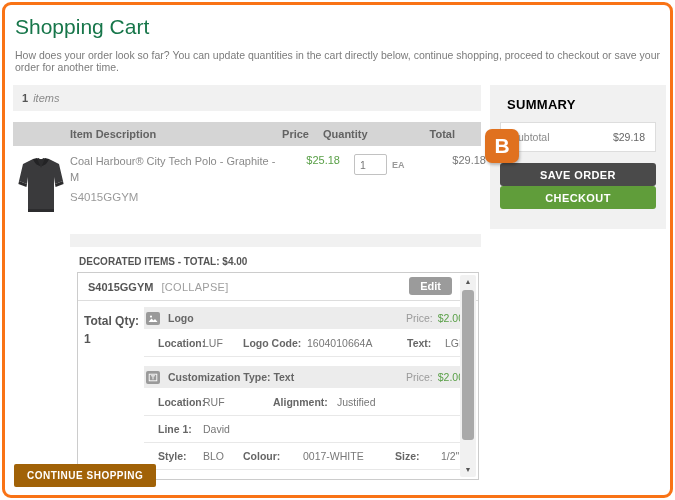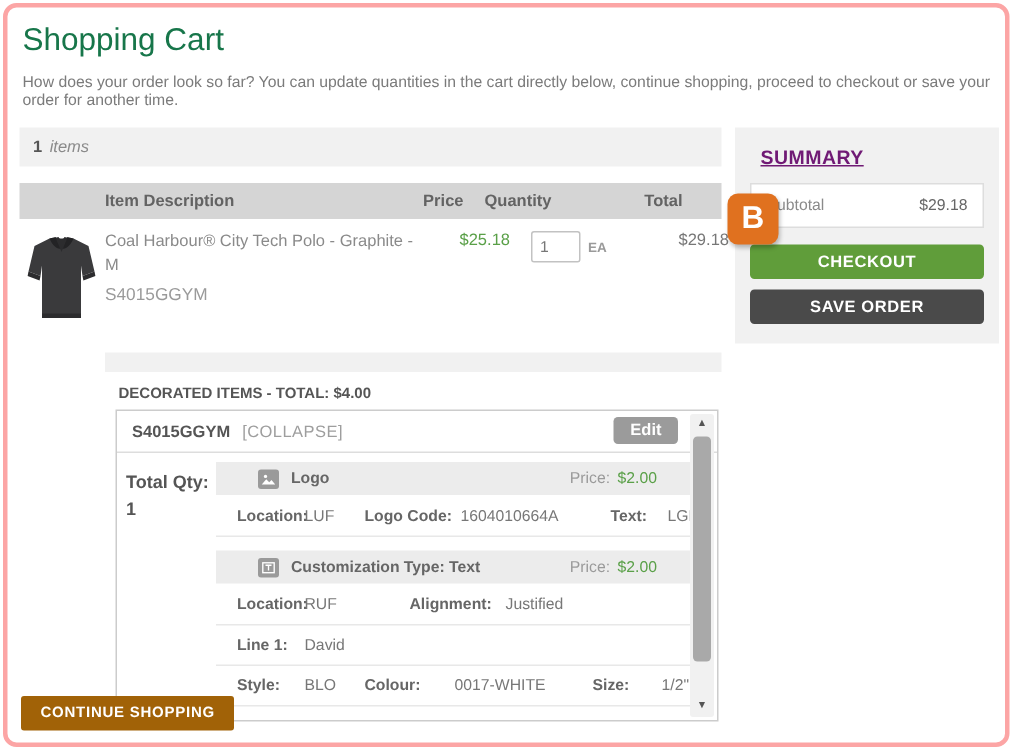--- a/index.html
+++ b/index.html
@@ -1,20 +1,20 @@
 <!DOCTYPE html>
 <html><head>
 <meta charset="utf-8">
 <style>
   * { box-sizing: border-box; margin: 0; padding: 0; }
   html,body { background:#fff; }
   body { font-family:"Liberation Sans", sans-serif; width:675px; height:500px; }
   .page {
     position:relative; width:671px; height:496px; margin:2px;
-    border:3px solid #fca5a5; border-radius:9px; background:#fff;
+    border:3px solid #f97316; border-radius:9px; background:#fff;
     padding:8px; overflow:hidden;
   }
   .title { color:#17764a; font-size:21px; font-weight:400; margin:2px 0 10px 2px; }
   .intro { color:#7b7b7b; font-size:10.5px; margin-left:2px; margin-bottom:12px; }
 
   .main { display:flex; gap:9px; }
   .left-col { width:468px; flex:none; }
   .sidebar { width:176px; flex:none; }
 
   
@@ -52,21 +52,21 @@
   .dec-header { height:28px; border-bottom:1px solid #ddd; display:flex; align-items:center; padding-left:10px; position:relative; }
   .dec-sku { font-size:11px; font-weight:bold; color:#555; margin-right:8px; }
   .dec-collapse { font-size:11px; color:#9e9e9e; letter-spacing:.3px; }
   .edit-btn { position:absolute; right:26px; top:4px; background:#9b9b9b; color:#fff; border:none; border-radius:3px; font-size:11px; font-weight:bold; padding:3px 11px; cursor:pointer; font-family:"Liberation Sans",sans-serif; }
 
   .dec-body { display:flex; }
   .qty-col { width:66px; flex:none; padding:10px 0 0 6px; }
   .total-qty { font-size:12px; font-weight:bold; color:#555; }
   .detail-col { flex:1; margin-right:19px; padding-top:6px; }
 
-  .sec-head { background:#ececec; height:22px; display:flex; align-items:center; padding:0 28px; margin-bottom:1px; }
+  .sec-head { background:#ececec; height:22px; display:flex; align-items:center; padding:0 2px; margin-bottom:1px; }
   .sec-icon { width:14px; height:13px; background:#9a9a9a; border-radius:2px; margin-right:8px; display:inline-flex; align-items:center; justify-content:center; flex:none; }
   .sec-title { font-size:10.5px; font-weight:bold; color:#666; }
   .sec-price { margin-left:auto; font-size:10.5px; color:#9a9a9a; }
   .sec-price b { color:#5aa048; font-weight:normal; margin-left:5px; }
 
   .dr { display:flex; align-items:center; padding:7px 0 7px 14px; border-bottom:1px solid #e8e8e8; font-size:10.5px; color:#777; }
   .dr .dl { font-weight:bold; color:#666; }
   .gap8 { height:9px; }
   .w45{width:45px;flex:none;} .w40{width:40px;flex:none;} .w64{width:64px;flex:none;}
   .w100{width:100px;flex:none;} .w38{width:38px;flex:none;} .w70{width:70px;flex:none;}
@@ -74,21 +74,21 @@
 
   
   .scrollbar { position:absolute; top:2px; right:2px; bottom:2px; width:16px; background:#f1f1f1; border-radius:2px; }
   .sb-arrow { position:absolute; left:0; width:16px; height:14px; color:#555; font-size:7px; text-align:center; line-height:14px; cursor:pointer; }
   .sb-up { top:0; }
   .sb-down { bottom:0; }
   .sb-thumb { position:absolute; left:2px; top:15px; width:12px; height:150px; background:#a9a9a9; border-radius:3px; cursor:pointer; }
 
   
   .summary-panel { background:#f1f1f1; padding:12px 10px 13px 10px; }
-  .summary-title { font-size:13px; font-weight:bold; color:#701a75; margin:0 0 10px 7px; letter-spacing:.3px;text-decoration:underline; }
+  .summary-title { font-size:13px; font-weight:bold; color:#000000; margin:0 0 10px 7px; letter-spacing:.3px; }
   .subtotal-box { background:#fff; border:1px solid #ddd; display:flex; align-items:center; padding:8px 10px; margin-bottom:11px; }
   .subtotal-label { font-size:10.5px; color:#8a8a8a; }
   .subtotal-value { margin-left:auto; font-size:10.5px; color:#666; }
   .btn-block { display:block; width:100%; height:23px; border:none; border-radius:3px; color:#fff; font-size:11px; font-weight:bold; letter-spacing:.4px; cursor:pointer; font-family:"Liberation Sans",sans-serif; }
   .btn-checkout { background:#609d3a; margin-bottom:7px; }
   .btn-save { background:#4a4a4a; }
 
   .b-badge { position:absolute; left:480px; top:124px; width:34px; height:34px; background:#e0711f; border-radius:7px; color:#fff; font-size:21px; font-weight:bold; display:flex; align-items:center; justify-content:center; box-shadow:1px 2px 3px rgba(0,0,0,.25); z-index:5; }
 
   .continue-btn { position:absolute; left:9px; bottom:8px; background:#a16207; color:#fff; border:none; border-radius:2px; font-size:10px; font-weight:bold; letter-spacing:.5px; padding:6px 13px; cursor:pointer; font-family:"Liberation Sans",sans-serif; }
@@ -235,22 +235,22 @@
       </div>
     </div>
 
     <div class="sidebar">
       <div class="summary-panel">
         <div class="summary-title">SUMMARY</div>
         <div class="subtotal-box">
           <span class="subtotal-label">Subtotal</span>
           <span class="subtotal-value">$29.18</span>
         </div>
+        <button class="btn-block btn-save">SAVE ORDER</button>
         <button class="btn-block btn-checkout">CHECKOUT</button>
-        <button class="btn-block btn-save">SAVE ORDER</button>
       </div>
     </div>
 
   </div>
 
   <div class="b-badge">
     <span>B</span>
   </div>
 
   <button class="continue-btn">CONTINUE SHOPPING</button>

